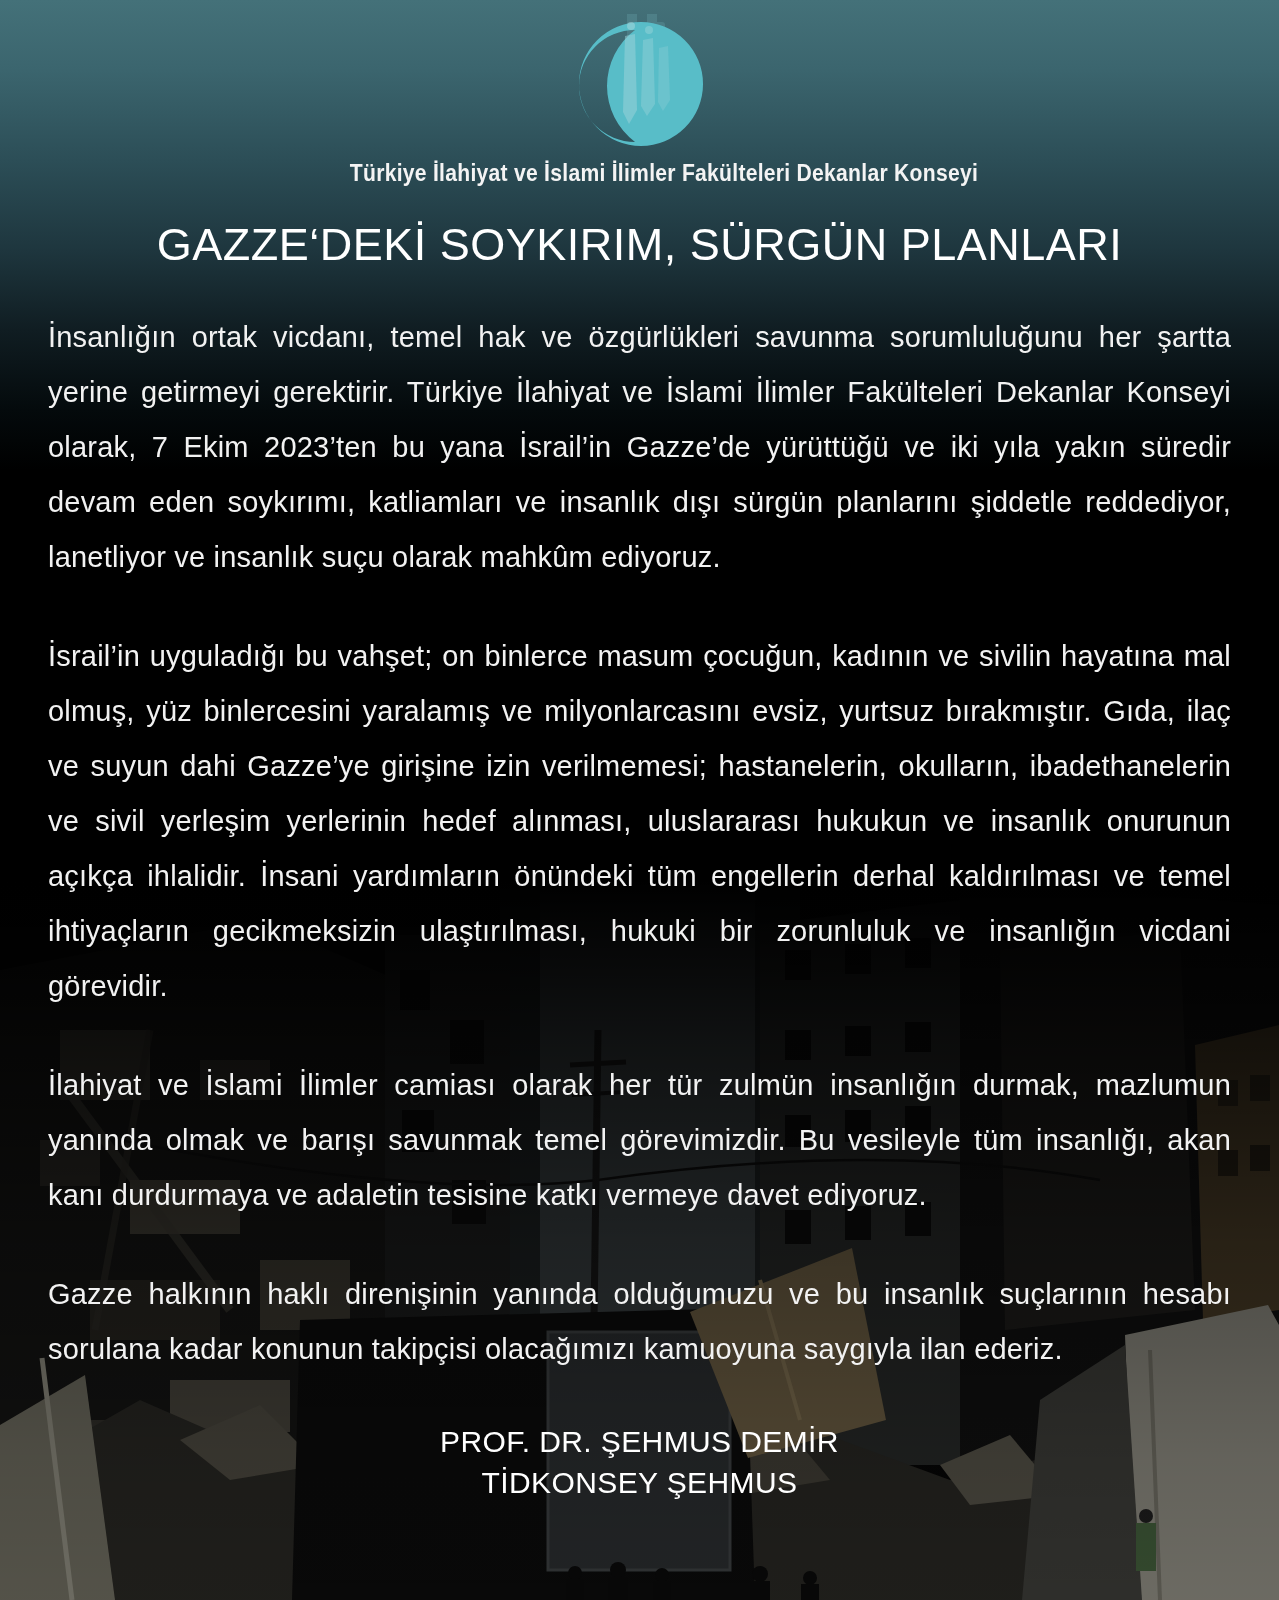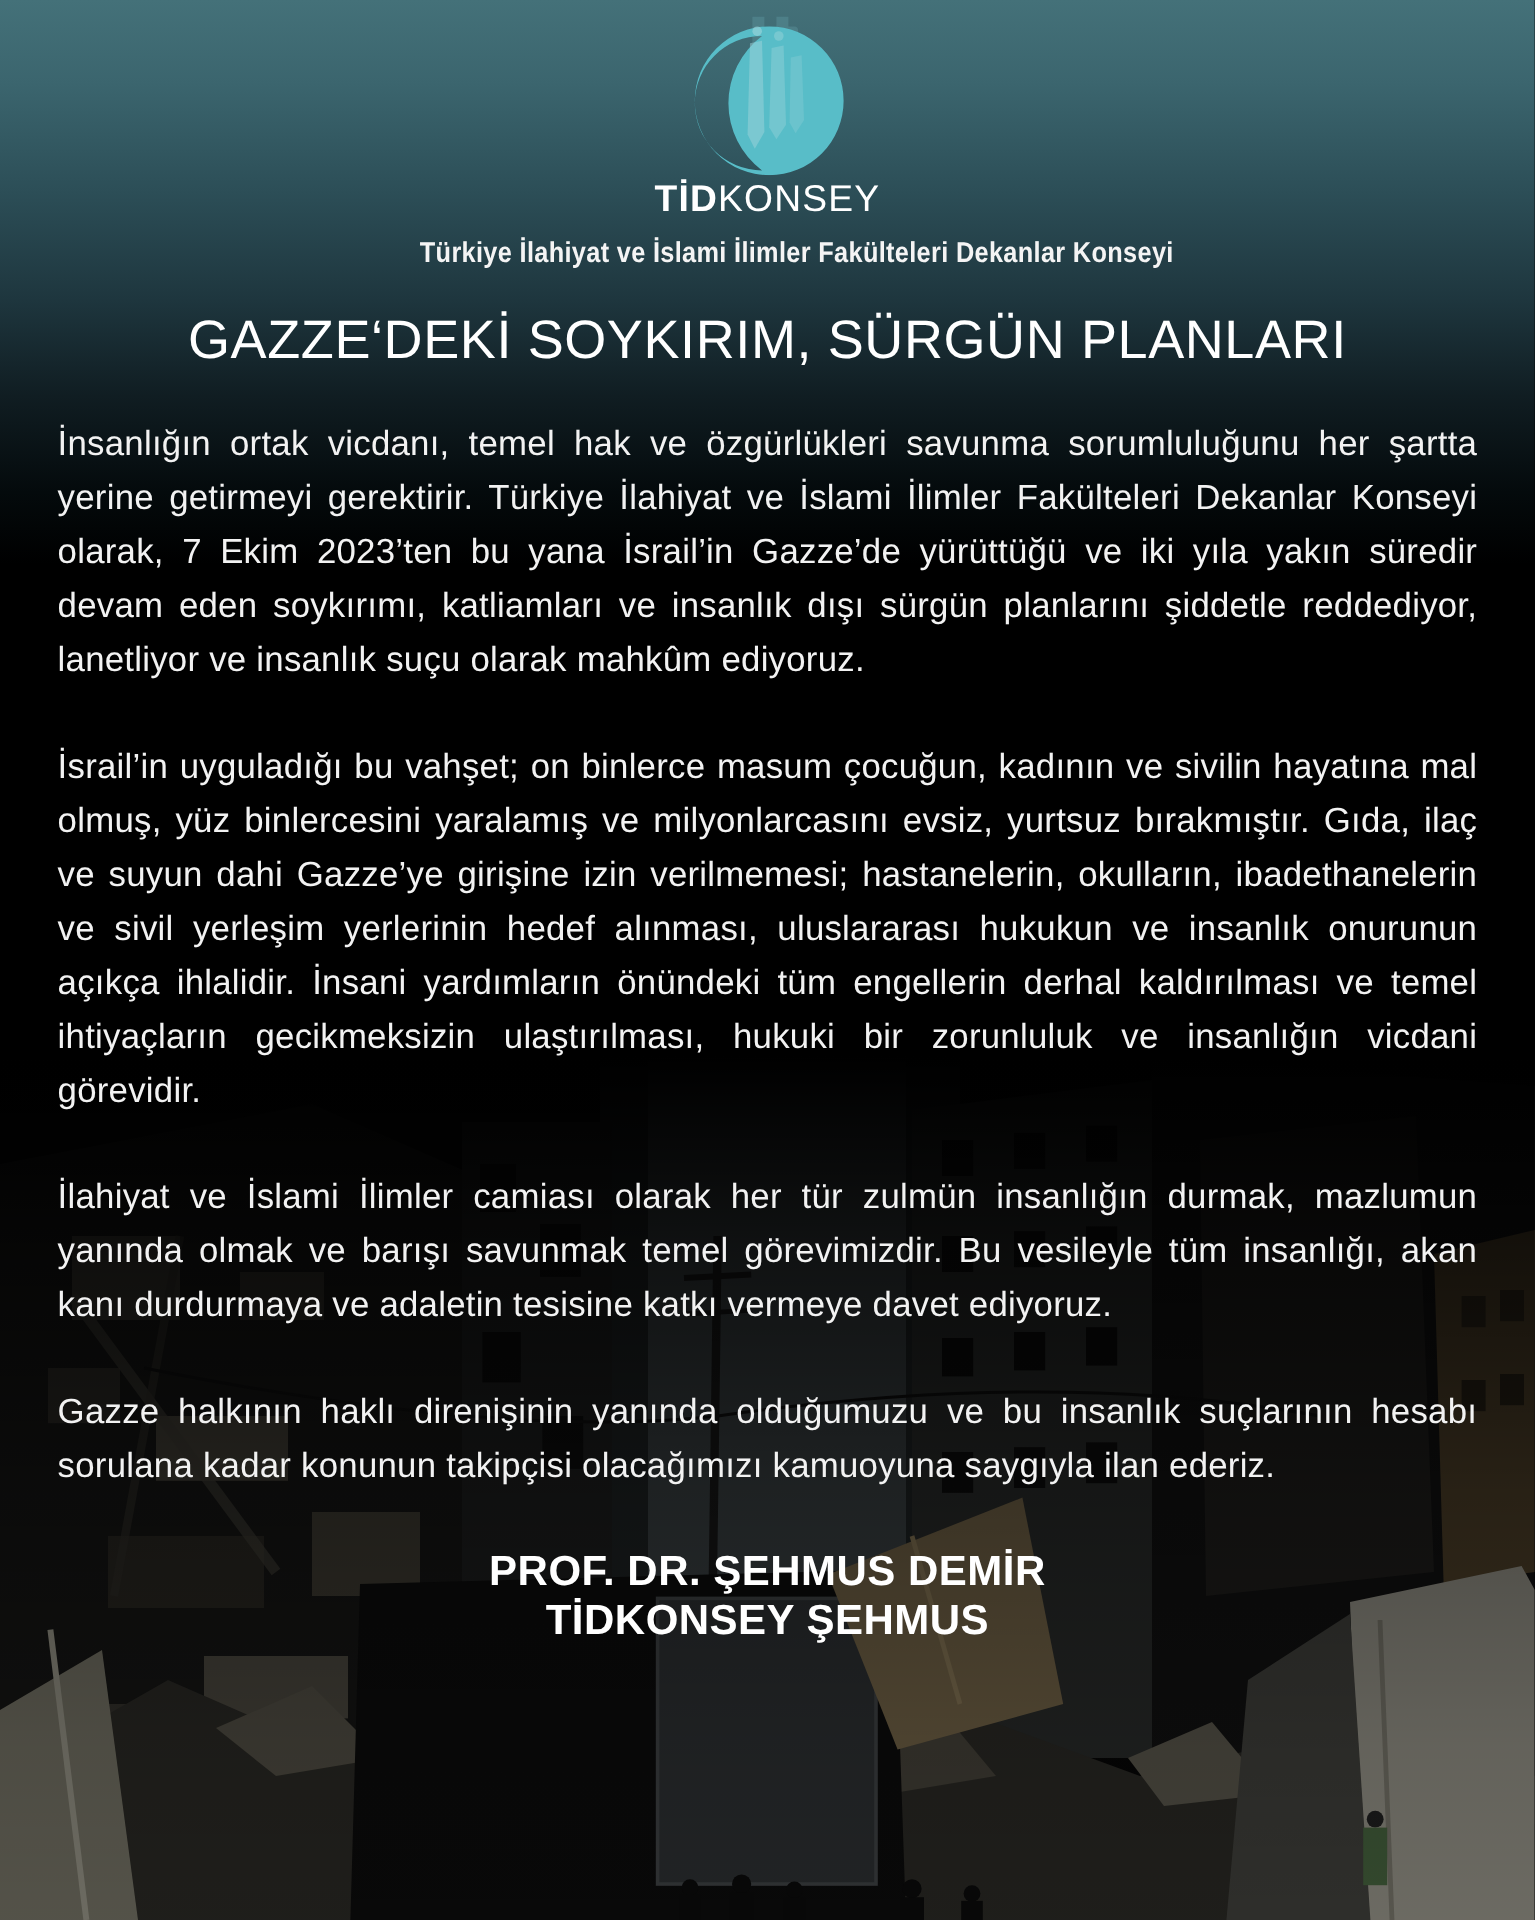--- a/index.html
+++ b/index.html
@@ -39,29 +39,29 @@
   }
   h1{
     margin:24px 40px 0 40px;
     font-size:45px;line-height:67px;font-weight:400;
     letter-spacing:0.5px;color:#ffffff;
   }
 
   main{ margin-top:32px; padding:0 48px; }
   main p{
     margin:16px 0 44px 0;
-    font-size:29px;line-height:45px;
+    font-size:29px;line-height:55px;
     color:#f2f2f2;
     text-align:justify;
     letter-spacing:0.2px;
   }
 
   footer{ text-align:center; margin-top:8px; }
   footer .sig-name, footer .sig-title{
-    font-weight:700;font-size:35px;line-height:41px;color:#ffffff;
+    font-weight:400;font-size:30px;line-height:41px;color:#ffffff;
     letter-spacing:0.4px;
   }
 </style>
 </head>
 <body>
 
 <div class="poster">
 
   <div class="photo-bg">
     <svg viewBox="0 0 1279 720" preserveAspectRatio="none">
@@ -181,21 +181,20 @@
             M 80 16 a 56 56 0 1 0 0.01 112 a 70 70 0 0 1 -0.01 -112 Z"></path>
 
           <g opacity="0.55" fill="#9ed4da">
             <path d="M70 22 l10 -2 2 76 -8 14 -6 -12 Z" opacity="0.9"></path>
             <path d="M88 26 l10 -2 2 66 -8 12 -6 -10 Z" opacity="0.7"></path>
             <path d="M104 34 l9 -2 2 54 -7 11 -5 -9 Z" opacity="0.5"></path>
           </g>
           <circle cx="76" cy="12" r="4" fill="#9ed4da" opacity="0.6"></circle>
           <circle cx="94" cy="16" r="4" fill="#9ed4da" opacity="0.45"></circle>
         </svg>
-        <div class="brand"><span class="b">TİD</span><span class="r">KONSEY</span></div>
       </div>
 
       <div class="orgname">
         <span>Türkiye İlahiyat ve İslami İlimler Fakülteleri Dekanlar Konseyi</span>
       </div>
 
       <h1>
         <span>GAZZE‘DEKİ SOYKIRIM, SÜRGÜN PLANLARI</span><br>
       </h1>
     </header>

